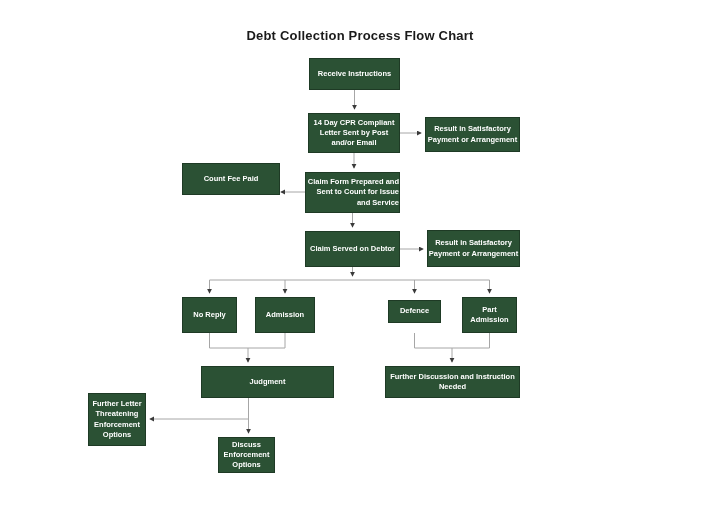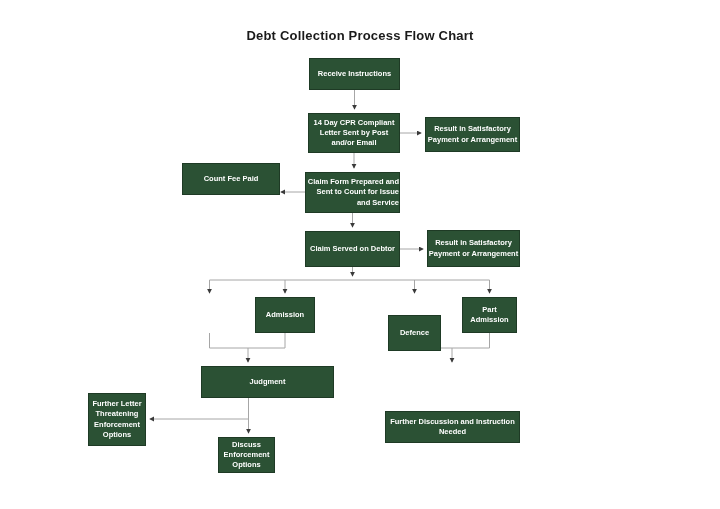--- a/index.html
+++ b/index.html
@@ -57,24 +57,24 @@
   
   .n-receive          {left:309px; top:58px;  width:91px;  height:32px;}
   .n-cpr-letter       {left:308px; top:113px; width:92px;  height:40px;}
   .n-result-top       {left:425px; top:117px; width:95px;  height:35px;}
   .n-count-fee        {left:182px; top:163px; width:98px;  height:32px;}
   .n-claim-form       {left:305px; top:172px; width:95px;  height:41px;text-align:right;}
   .n-claim-served     {left:305px; top:231px; width:95px;  height:36px;}
   .n-result-mid       {left:427px; top:230px; width:93px;  height:37px;}
   .n-no-reply         {left:182px; top:297px; width:55px;  height:36px;}
   .n-admission        {left:255px; top:297px; width:60px;  height:36px;}
-  .n-defence          {left:388px; top:315px; width:53px;  height:36px;}
+  .n-defence          {left:388px; top:300px; width:53px;  height:23px;}
   .n-part-admission   {left:462px; top:297px; width:55px;  height:36px;}
   .n-judgment         {left:182px; top:366px; width:133px; height:32px;margin-left:19px;}
-  .n-further-disc     {left:385px; top:366px; width:135px; height:32px;margin-top:45px;}
+  .n-further-disc     {left:385px; top:366px; width:135px; height:32px;}
   .n-further-letter   {left:88px;  top:393px; width:58px;  height:53px;}
   .n-discuss          {left:218px; top:437px; width:57px;  height:36px;}
   .conn{
     stroke:var(--connector);
     stroke-width:1;
     fill:none;
   }
 </style>
 </head>
 <body>
@@ -110,20 +110,21 @@
     <path class="conn" d="M248.5,419 L248.5,433" marker-end="url(#ah)"></path>
   </svg>
 
   <div class="node n-receive">Receive Instructions</div>
   <div class="node n-cpr-letter">14 Day CPR Compliant Letter Sent by Post and/or Email</div>
   <div class="node n-result-top">Result in Satisfactory Payment or Arrangement</div>
   <div class="node n-count-fee">Count Fee Paid</div>
   <div class="node n-claim-form">Claim Form Prepared and Sent to Count for Issue and Service</div>
   <div class="node n-claim-served">Claim Served on Debtor</div>
   <div class="node n-result-mid">Result in Satisfactory Payment or Arrangement</div>
+  <div class="node n-no-reply">No Reply</div>
   <div class="node n-admission">Admission</div>
   <div class="node n-defence">Defence</div>
   <div class="node n-part-admission">Part Admission</div>
   <div class="node n-judgment">Judgment</div>
   <div class="node n-further-disc">Further Discussion and Instruction Needed</div>
   <div class="node n-further-letter">Further Letter Threatening Enforcement Options</div>
   <div class="node n-discuss">Discuss Enforcement Options</div>
 
 </div>
 

